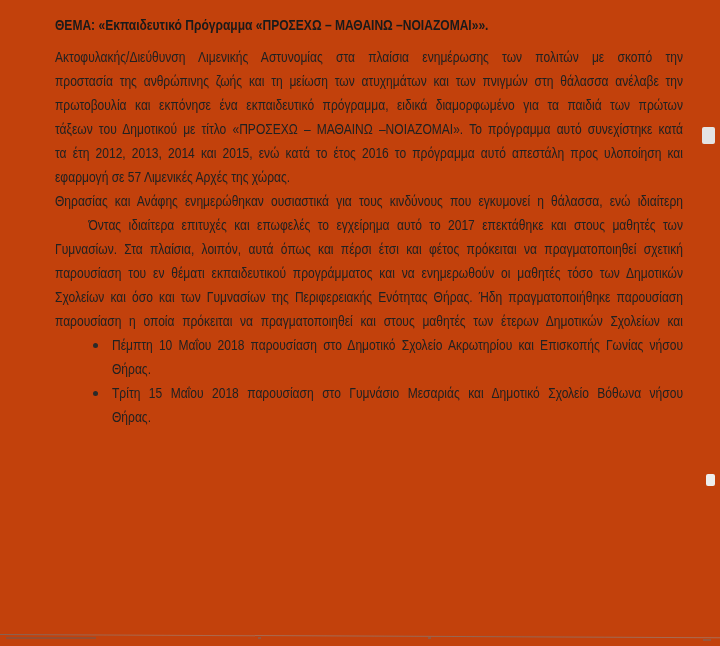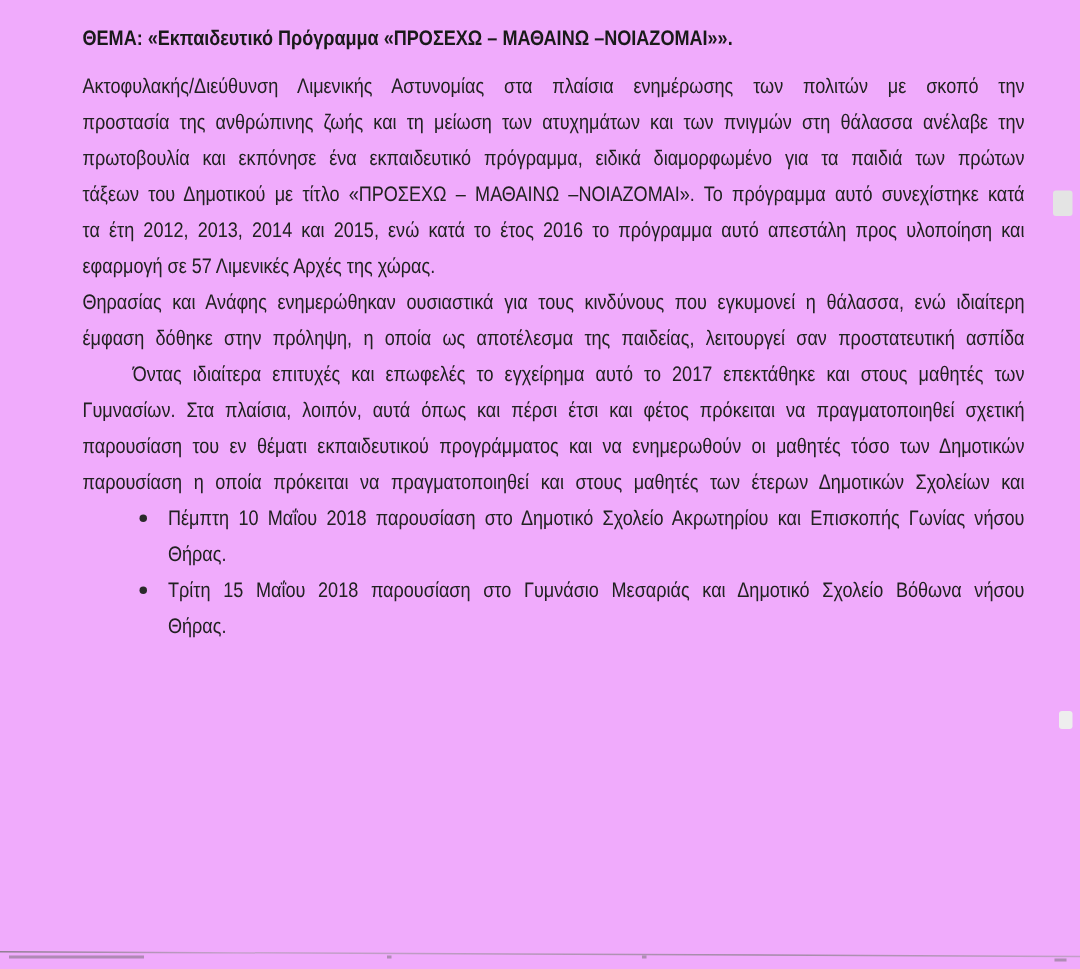--- a/index.html
+++ b/index.html
@@ -4,21 +4,21 @@
 <style>
   html, body {
     margin: 0;
     padding: 0;
     background: #ffffff;
   }
   .page {
     position: relative;
     width: 720px;
     height: 646px;
-    background: #f0abfc;
+    background: #c2410c;
     overflow: hidden;
     font-family: "Liberation Sans", sans-serif;
     color: #212121;
   }
   .content {
     position: absolute;
     left: 55px;
     top: 13px;
     width: 628px;
   }
@@ -97,27 +97,27 @@
       <div class="line"><span class="lt" style="transform: scaleX(0.86); word-spacing: 11.5061px;">Ακτοφυλακής/Διεύθυνση Λιμενικής Αστυνομίας στα πλαίσια ενημέρωσης των πολιτών με σκοπό την</span></div>
       <div class="line"><span class="lt" style="transform: scaleX(0.86); word-spacing: 3.98009px;">προστασία της ανθρώπινης ζωής και τη μείωση των ατυχημάτων και των πνιγμών στη θάλασσα ανέλαβε την</span></div>
       <div class="line"><span class="lt" style="transform: scaleX(0.86); word-spacing: 5.99594px;">πρωτοβουλία και εκπόνησε ένα εκπαιδευτικό πρόγραμμα, ειδικά διαμορφωμένο για τα παιδιά των πρώτων</span></div>
       <div class="line"><span class="lt" style="transform: scaleX(0.86); word-spacing: 3.25467px;">τάξεων του Δημοτικού με τίτλο «ΠΡΟΣΕΧΩ – ΜΑΘΑΙΝΩ –ΝΟΙΑΖΟΜΑΙ». Το πρόγραμμα αυτό συνεχίστηκε κατά</span></div>
       <div class="line"><span class="lt" style="transform: scaleX(0.86); word-spacing: 3.19695px;">τα έτη 2012, 2013, 2014 και 2015, ενώ κατά το έτος 2016 το πρόγραμμα αυτό απεστάλη προς υλοποίηση και</span></div>
       <div class="line"><span class="lt" style="transform: scaleX(0.86);">εφαρμογή σε 57 Λιμενικές Αρχές της χώρας.</span></div>
     </div>
 
     <div class="para">
       <div class="line"><span class="lt" style="transform: scaleX(0.86); word-spacing: 4.37365px;">Θηρασίας και Ανάφης ενημερώθηκαν ουσιαστικά για τους κινδύνους που εγκυμονεί η θάλασσα, ενώ ιδιαίτερη</span></div>
-      <div class="line"><span class="lt" style="transform: scaleX(0.86); word-spacing: 4.8352px;">έμφαση δόθηκε στην πρόληψη, η οποία ως αποτέλεσμα της παιδείας, λειτουργεί σαν προστατευτική ασπίδα</span></div>
     </div>
 
     <div class="para">
       <div class="line indent"><span class="lt" style="transform: scaleX(0.86); word-spacing: 4.70574px;">Όντας ιδιαίτερα επιτυχές και επωφελές το εγχείρημα αυτό το 2017 επεκτάθηκε και στους μαθητές των</span></div>
       <div class="line"><span class="lt" style="transform: scaleX(0.86); word-spacing: 4.61706px;">Γυμνασίων. Στα πλαίσια, λοιπόν, αυτά όπως και πέρσι έτσι και φέτος πρόκειται να πραγματοποιηθεί σχετική</span></div>
       <div class="line"><span class="lt" style="transform: scaleX(0.86); word-spacing: 4.10443px;">παρουσίαση του εν θέματι εκπαιδευτικού προγράμματος και να ενημερωθούν οι μαθητές τόσο των Δημοτικών</span></div>
+      <div class="line"><span class="lt" style="transform: scaleX(0.86); word-spacing: 3.21209px;">Σχολείων και όσο και των Γυμνασίων της Περιφερειακής Ενότητας Θήρας. Ήδη πραγματοποιήθηκε παρουσίαση</span></div>
       <div class="line"><span class="lt" style="transform: scaleX(0.86); word-spacing: 5.04914px;">παρουσίαση η οποία πρόκειται να πραγματοποιηθεί και στους μαθητές των έτερων Δημοτικών Σχολείων και</span></div>
     </div>
 
     <div class="bullet-row">
       <span class="dot"></span>
       <div class="line"><span class="lt" style="transform: scaleX(0.86); word-spacing: 3.27998px;">Πέμπτη 10 Μαΐου 2018 παρουσίαση στο Δημοτικό Σχολείο Ακρωτηρίου και Επισκοπής Γωνίας νήσου</span></div>
       <div class="line"><span class="lt" style="transform: scaleX(0.86);">Θήρας.</span></div>
     </div>
 
     <div class="bullet-row">

